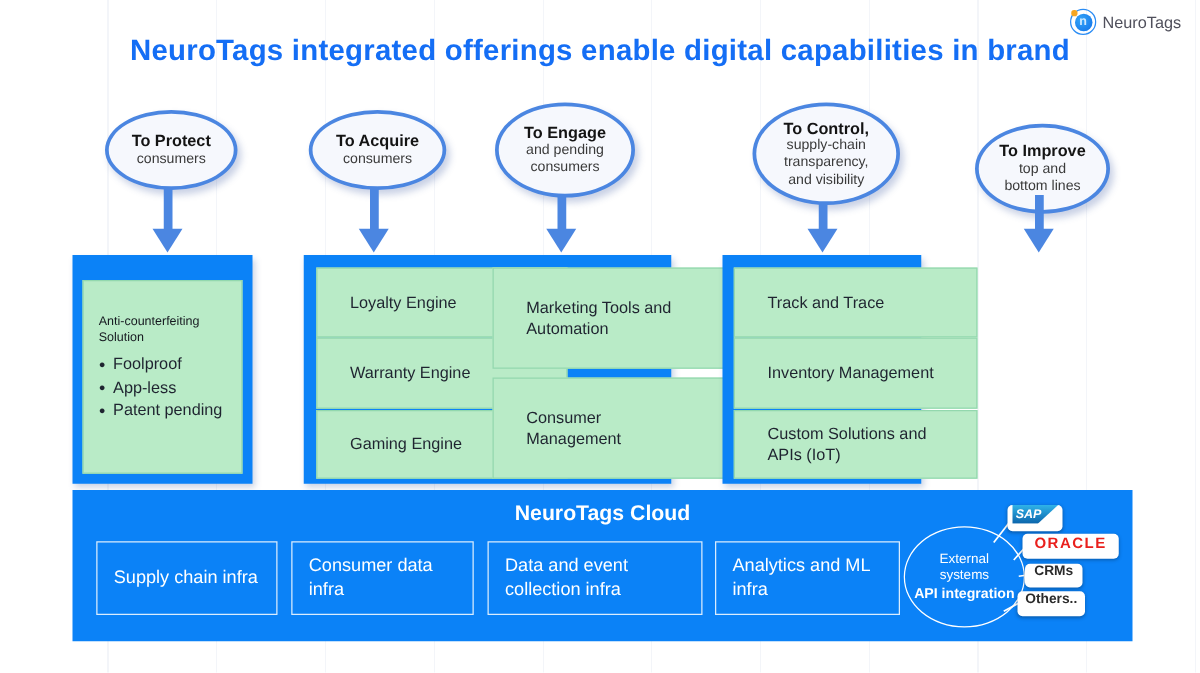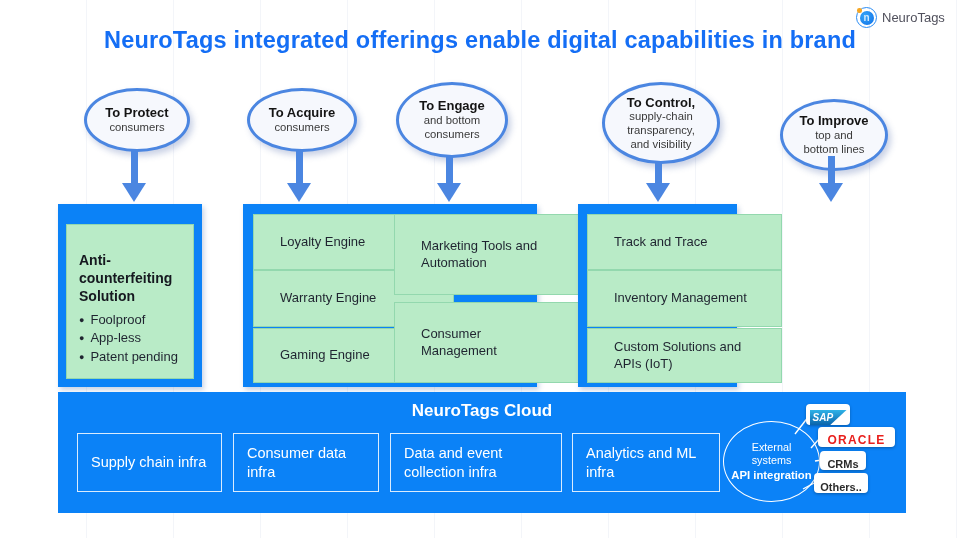--- a/index.html
+++ b/index.html
@@ -45,21 +45,21 @@
 
   
   .pillar{position:absolute;top:204px;height:183px;background:#0b82f7;box-shadow:2px 3px 5px rgba(40,80,150,.25);}
   .p1{left:58px;width:144px;}
   .p2{left:243px;width:294px;}
   .p3{left:578px;width:159px;}
   .p4{left:768px;width:114px;}
   .card{position:absolute;background:#b9ebc7;border:1px solid #93d8ae;color:#1f2430;font-size:13px;line-height:1.28;}
   .card-mid{display:flex;align-items:center;padding:0 26px;}
   .card-p1{left:8px;right:8px;top:20px;bottom:8px;padding:26px 10px 0 12px;}
-  .card-heading{font-size:14px;font-weight:700;color:#15181f;line-height:1.3;margin-bottom:6px;}
+  .card-heading{font-size:10px;font-weight:400;color:#15181f;line-height:1.3;margin-bottom:6px;}
   .bullets{margin:0;padding:0;list-style:none;}
   .bullets li{display:flex;align-items:baseline;gap:6px;margin-bottom:2px;}
   .blt{font-size:9px;line-height:1;position:relative;top:-1px;}
   .c-acq1{left:10px;width:147px;top:10px;height:54px;}
   .c-acq2{left:10px;width:147px;top:66px;height:55px;}
   .c-acq3{left:10px;width:147px;top:124px;height:53px;}
   .c-eng1{left:151px;width:133px;top:10px;height:79px;}
   .c-eng2{left:151px;width:133px;top:98px;height:79px;}
   .c-ctl1{left:9px;width:141px;top:10px;height:54px;}
   .c-ctl2{left:9px;width:141px;top:66px;height:55px;}
@@ -75,21 +75,21 @@
   .i2{left:175px;width:118px;}
   .i3{left:332px;width:144px;}
   .i4{left:514px;width:120px;}
   .ext-circle{position:absolute;left:665px;top:29px;width:95px;height:79px;border:1.5px solid #ffffff;border-radius:50%;
     display:flex;flex-direction:column;align-items:center;justify-content:center;color:#fff;text-align:center;}
   .ext-line{font-size:10.8px;line-height:1.25;}
   .ext-bold{font-size:11.3px;font-weight:700;line-height:1.3;}
 
   
   .badge{position:absolute;background:#ffffff;border-radius:4px;box-shadow:0 1px 3px rgba(0,0,0,.3);
-    display:flex;align-items:flex-end;justify-content:center;}
+    display:flex;align-items:flex-start;justify-content:center;}
   .bg-sap{left:806px;top:404px;width:44px;height:21px;}
   .bg-oracle{left:818px;top:427px;width:77px;height:20px;}
   .bg-crms{left:820px;top:451px;width:46px;height:19px;}
   .bg-others{left:814px;top:473px;width:54px;height:20px;}
   .sap-shape{width:37px;height:15px;background:linear-gradient(180deg,#2fb3e8,#0b64ab);
     clip-path:polygon(0 0,100% 0,56% 100%,0 100%);
     color:#fff;font-size:10px;font-weight:700;font-style:italic;display:flex;align-items:center;padding-left:3px;box-sizing:border-box;}
   .oracle-text{color:#e9201d;font-size:12px;font-weight:700;letter-spacing:1.2px;}
   .dark-badge-text{color:#2b2b2b;font-size:11px;font-weight:700;}
   .connectors{position:absolute;left:0;top:0;pointer-events:none;}
@@ -112,21 +112,21 @@
   <div class="bubble b1">
     <div class="bubble-bold">To Protect</div>
     <div class="bubble-line">consumers</div>
   </div>
   <div class="bubble b2">
     <div class="bubble-bold">To Acquire</div>
     <div class="bubble-line">consumers</div>
   </div>
   <div class="bubble b3">
     <div class="bubble-bold">To Engage</div>
-    <div class="bubble-line">and bottom</div>
+    <div class="bubble-line">and pending</div>
     <div class="bubble-line">consumers</div>
   </div>
   <div class="bubble b4">
     <div class="bubble-bold">To Control,</div>
     <div class="bubble-line">supply-chain</div>
     <div class="bubble-line">transparency,</div>
     <div class="bubble-line">and visibility</div>
   </div>
   <div class="bubble b5">
     <div class="bubble-bold">To Improve</div>

